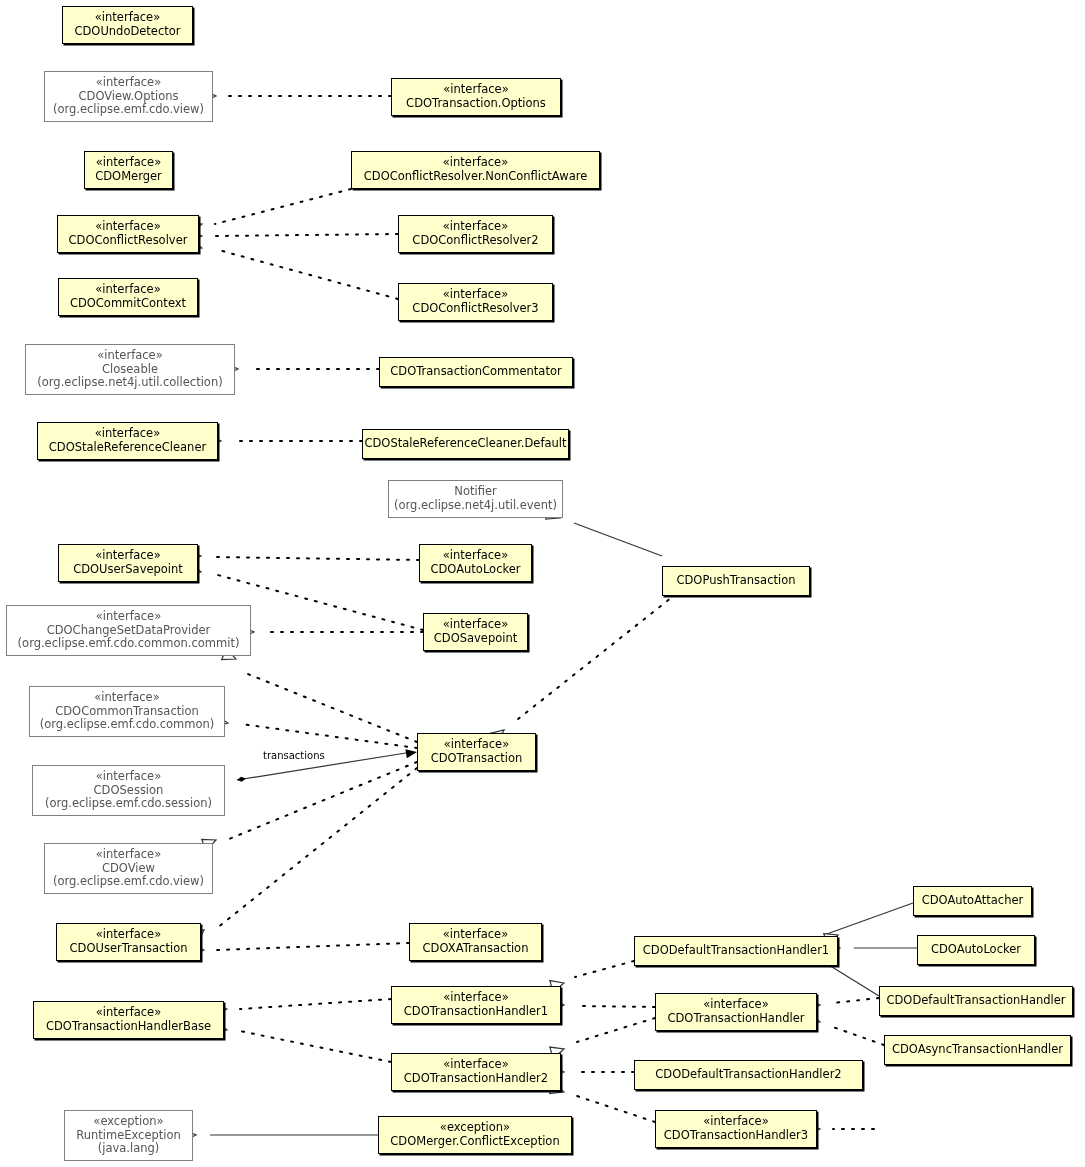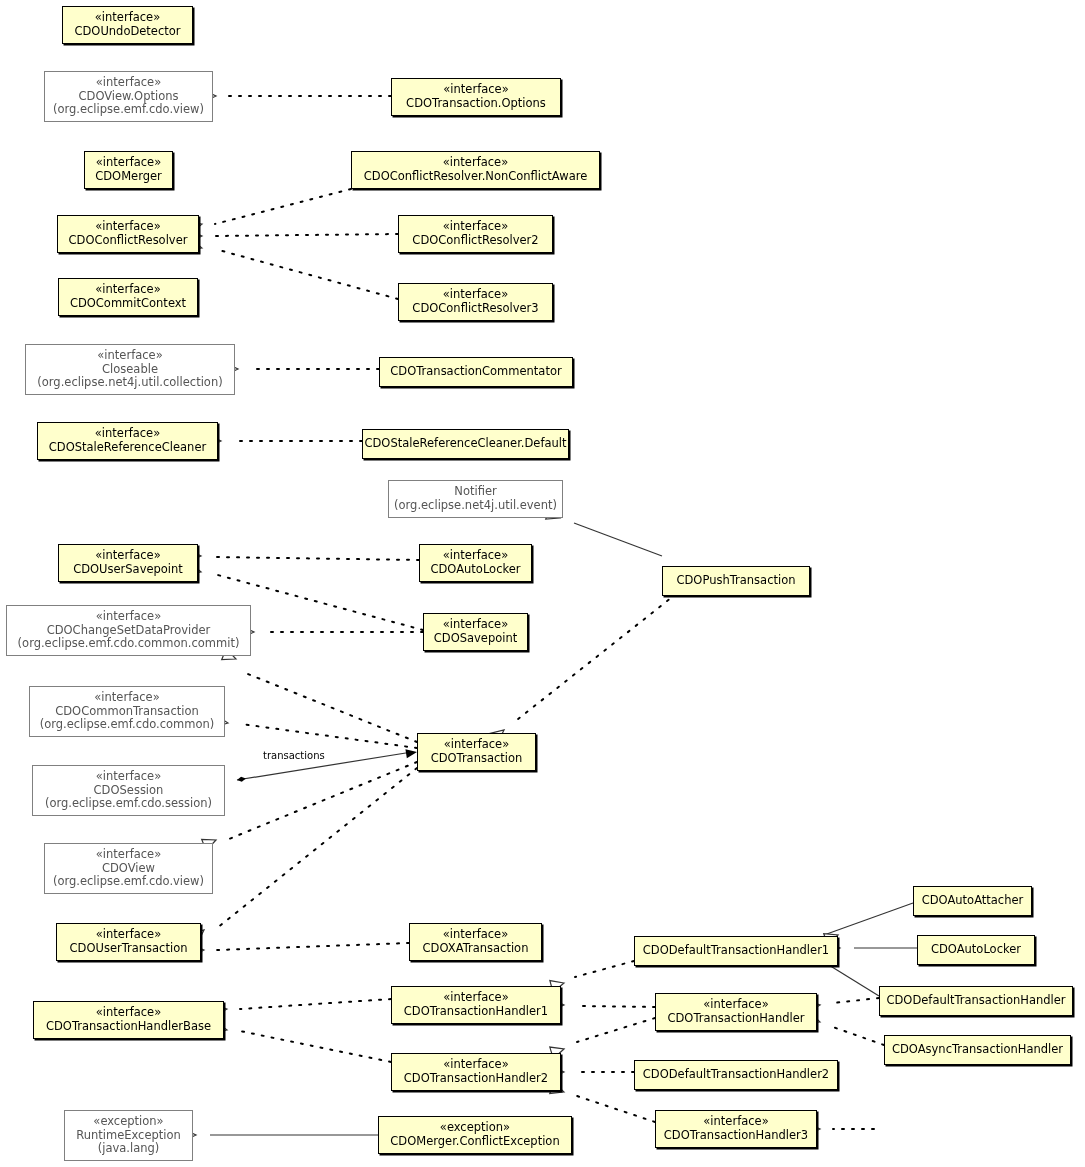--- a/index.html
+++ b/index.html
@@ -315,21 +315,21 @@
       <span class="stereo">«interface»</span>
       <span class="nm">CDOTransactionHandler</span>
     </div>
     <div class="node filled" style="left: 884px; top: 1035px; width: 187px; height: 25px;">
       <span class="nm">CDOAsyncTransactionHandler</span>
     </div>
     <div class="node filled" style="left: 391px; top: 1053px; width: 170px; height: 38px;">
       <span class="stereo">«interface»</span>
       <span class="nm">CDOTransactionHandler2</span>
     </div>
-    <div class="node filled" style="left: 634px; top: 1060px; width: 204px; height: 25px; align-items: center;">
+    <div class="node filled" style="left: 634px; top: 1060px; width: 229px; height: 25px; align-items: center;">
       <span class="nm">CDODefaultTransactionHandler2</span>
     </div>
     <div class="node plain" style="left: 64px; top: 1110px; width: 129px; height: 51px;">
       <span class="stereo">«exception»</span>
       <span class="nm">RuntimeException</span>
       <span class="pkg">(java.lang)</span>
     </div>
     <div class="node filled" style="left: 378px; top: 1116px; width: 194px; height: 38px;">
       <span class="stereo">«exception»</span>
       <span class="nm">CDOMerger.ConflictException</span>

